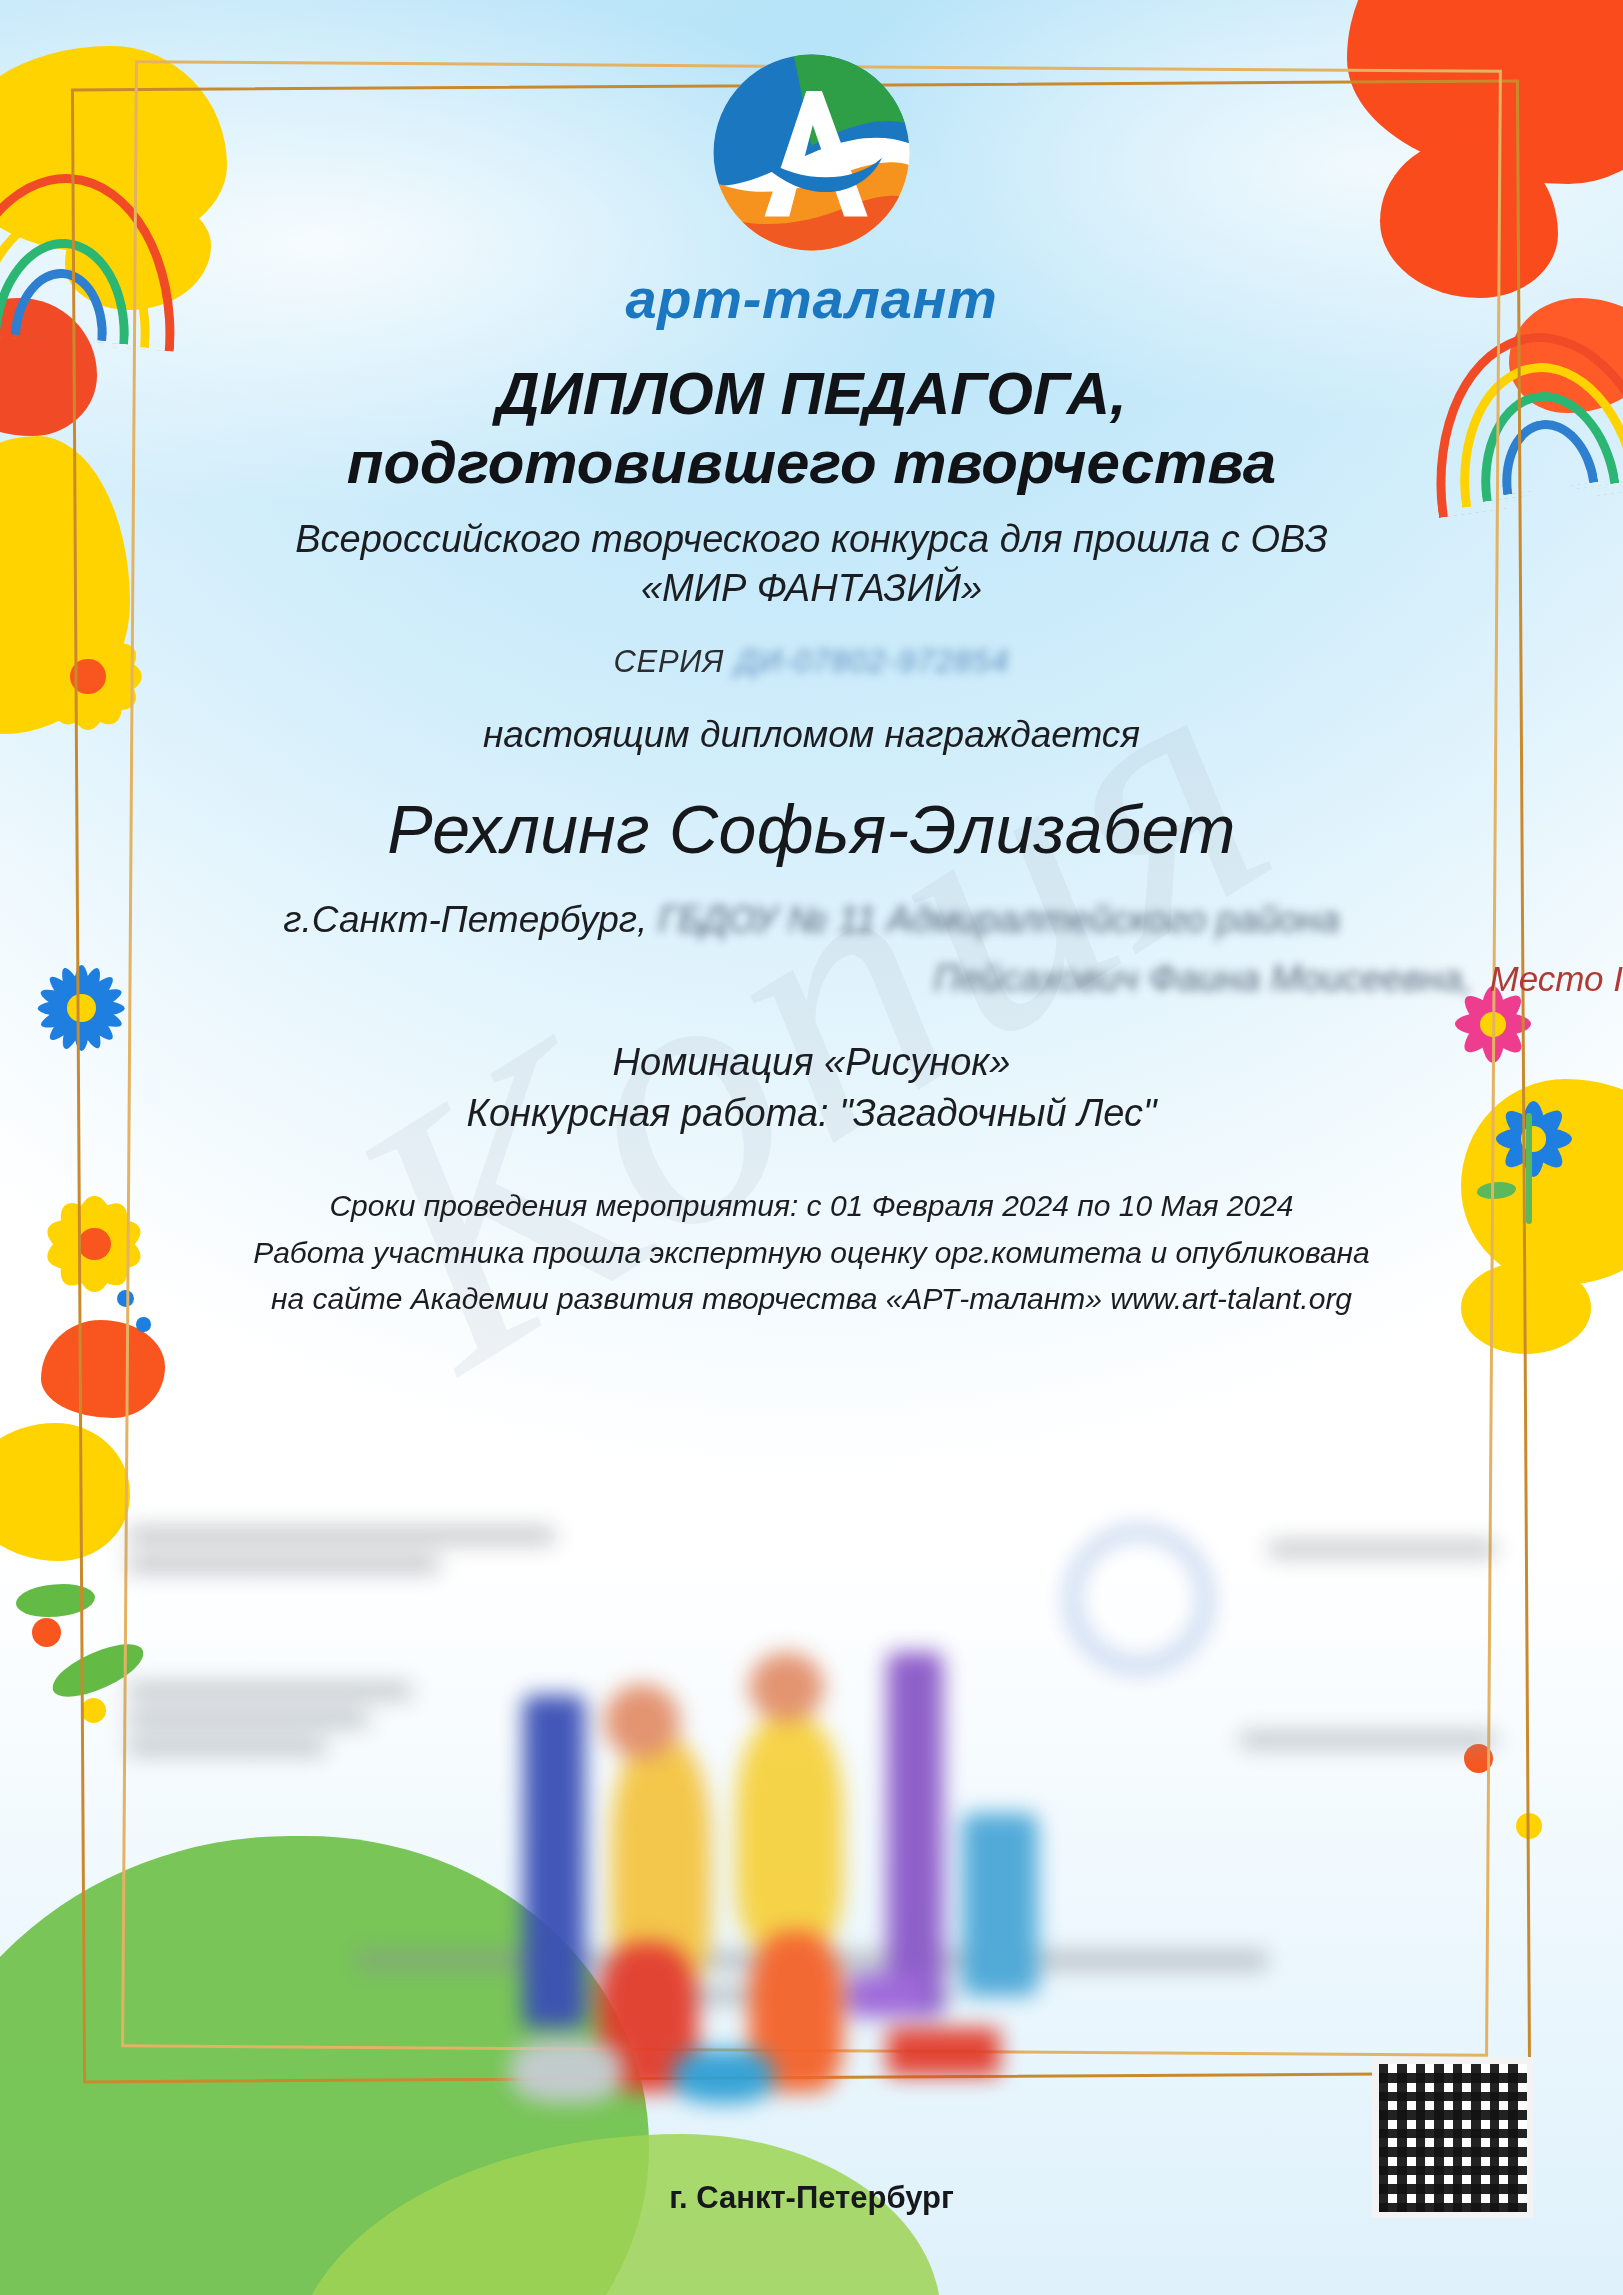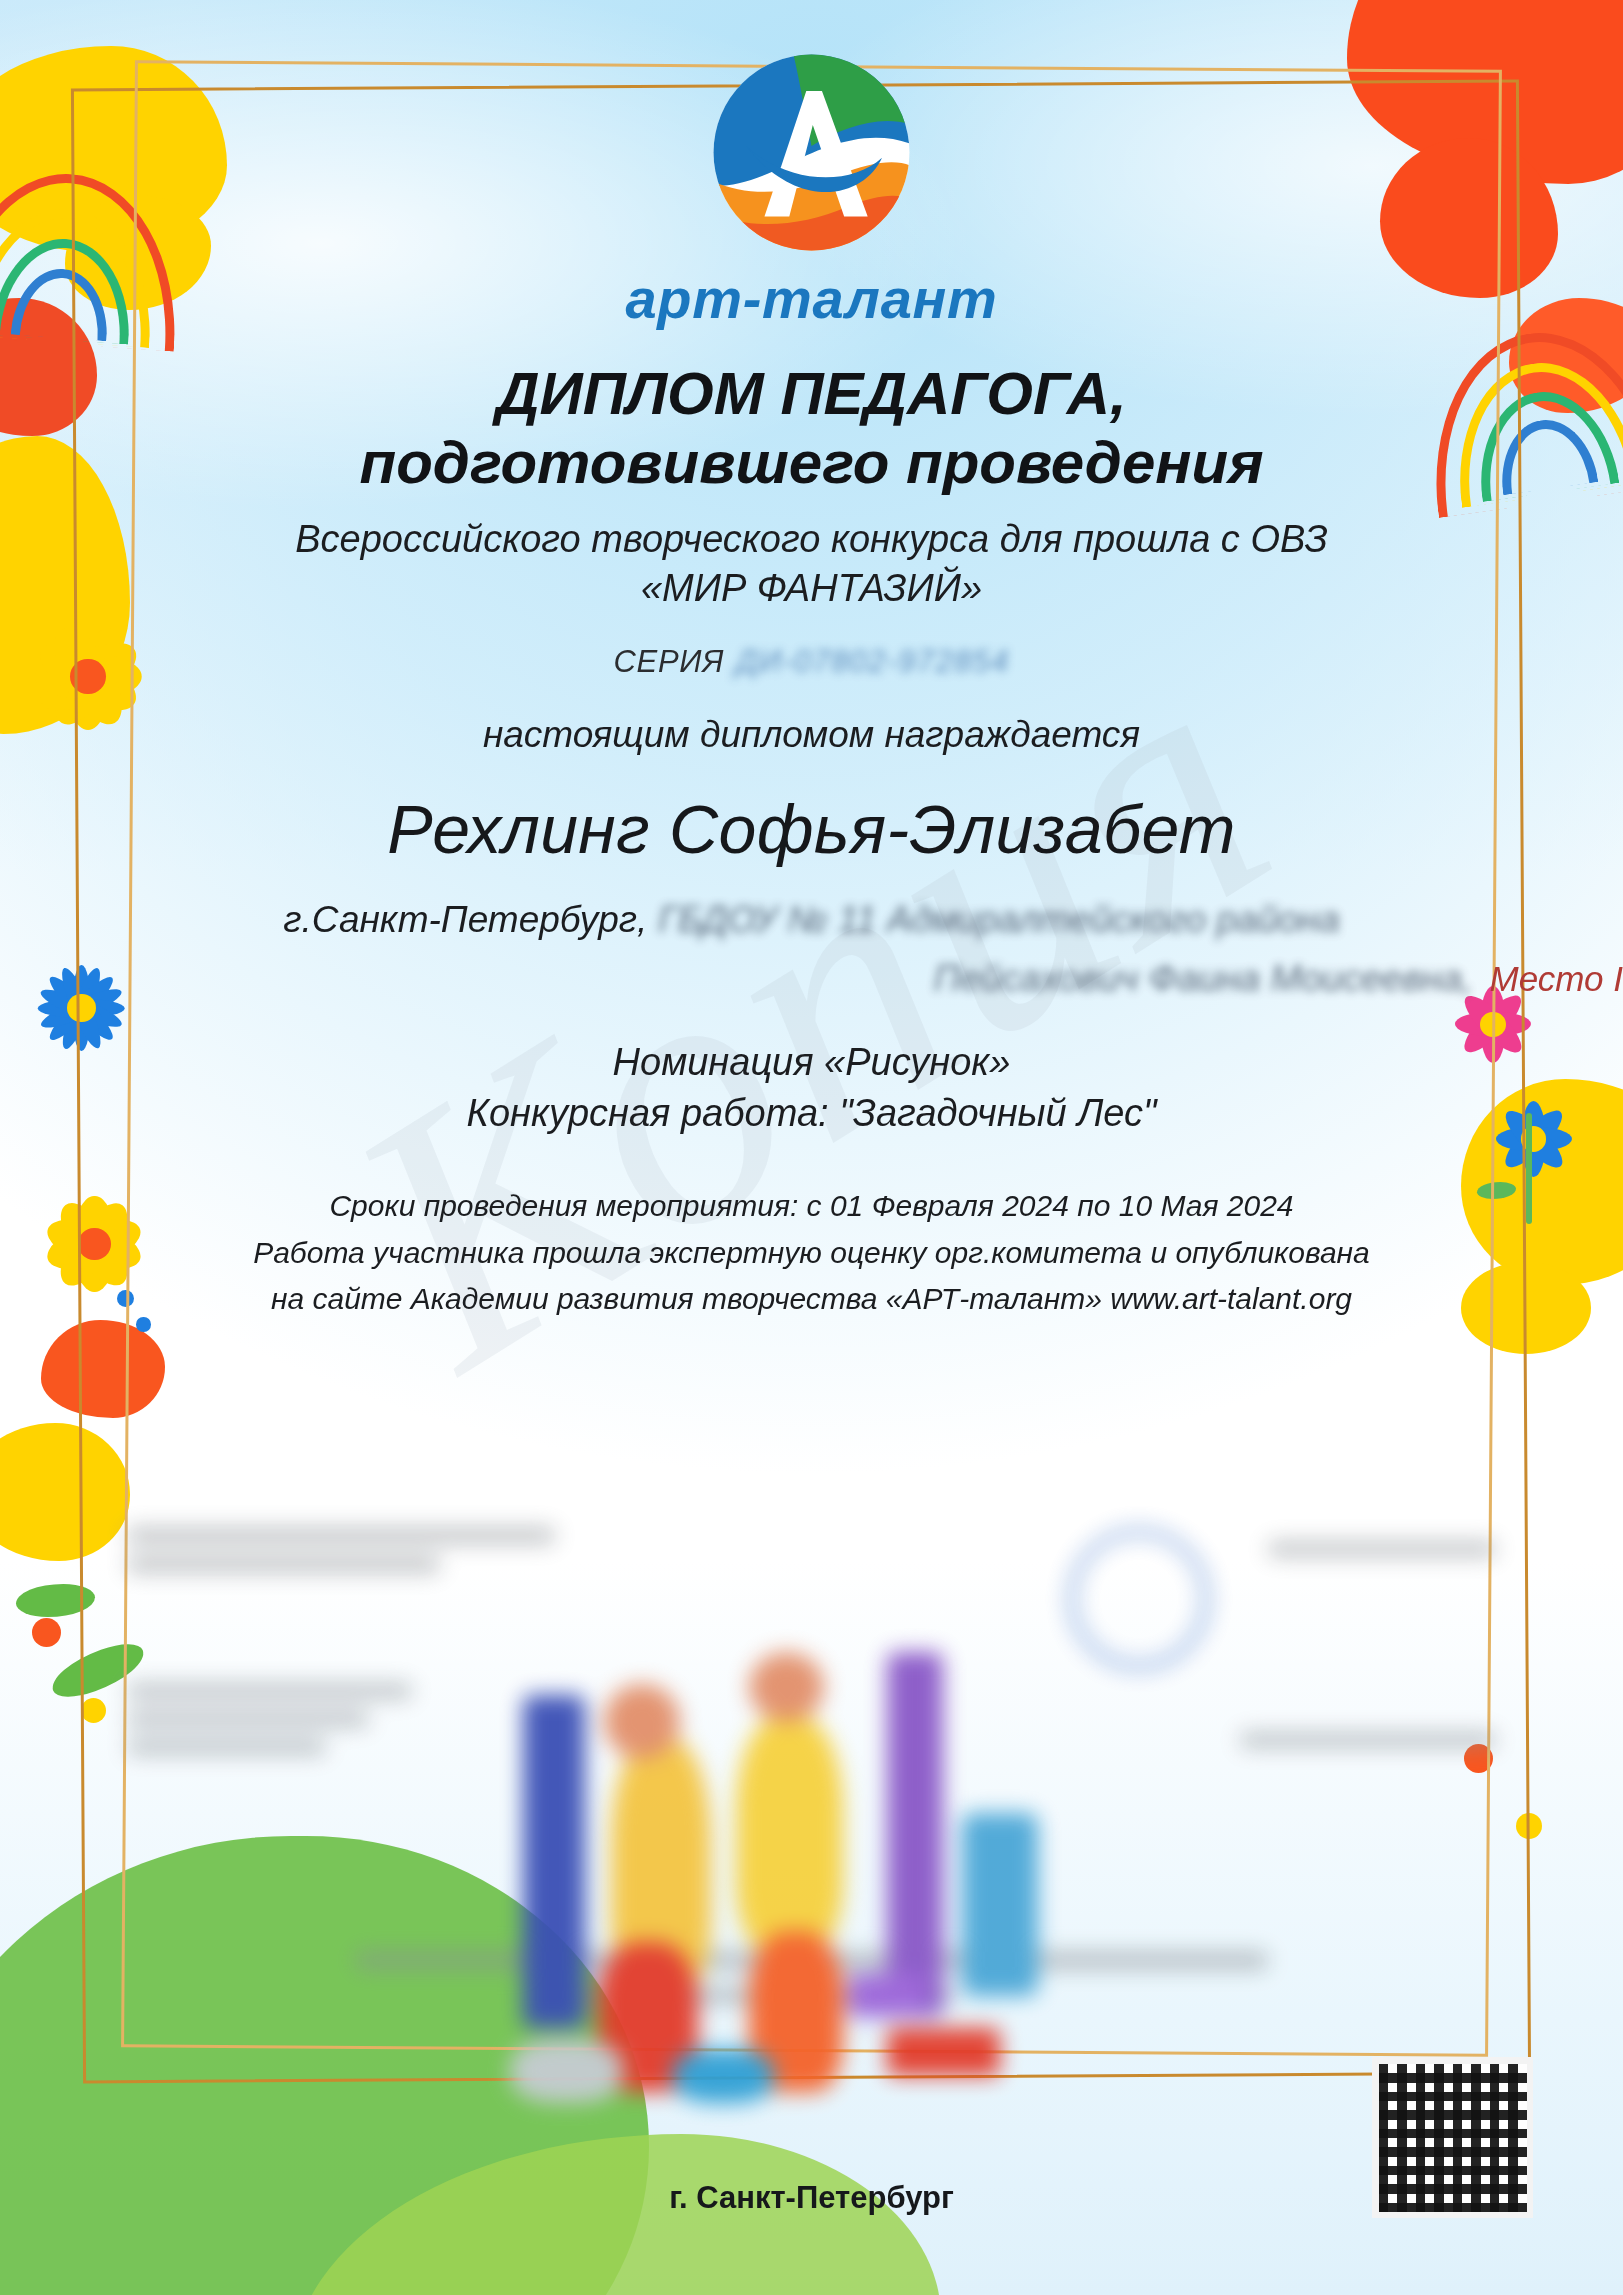--- a/index.html
+++ b/index.html
@@ -562,21 +562,21 @@
           <circle cx="160" cy="160" r="150" fill="none" stroke="#ffffff" stroke-width="0"></circle>
           <path d="M88,258 L152,66 L176,66 L246,258 L210,258 L162,118 L126,258 Z" fill="#ffffff"></path>
           <path d="M60,150 C120,205 215,215 268,168 C240,230 140,252 60,150 Z" fill="#1b77bf"></path>
         </svg>
       </div>
       <div class="logo-text">арт-талант</div>
     </div>
 
     <div class="title">
       <div>ДИПЛОМ ПЕДАГОГА,</div>
-      <div>подготовившего проведения</div>
+      <div>подготовившего творчества</div>
     </div>
 
     <div class="subtitle">
       <div>Всероссийского творческого конкурса для прошла с ОВЗ</div>
       <div>«МИР ФАНТАЗИЙ»</div>
     </div>
 
     <div class="series-row">
       <span class="series-label">СЕРИЯ</span>
       <span class="series-value">ДИ-07802-972854</span>

